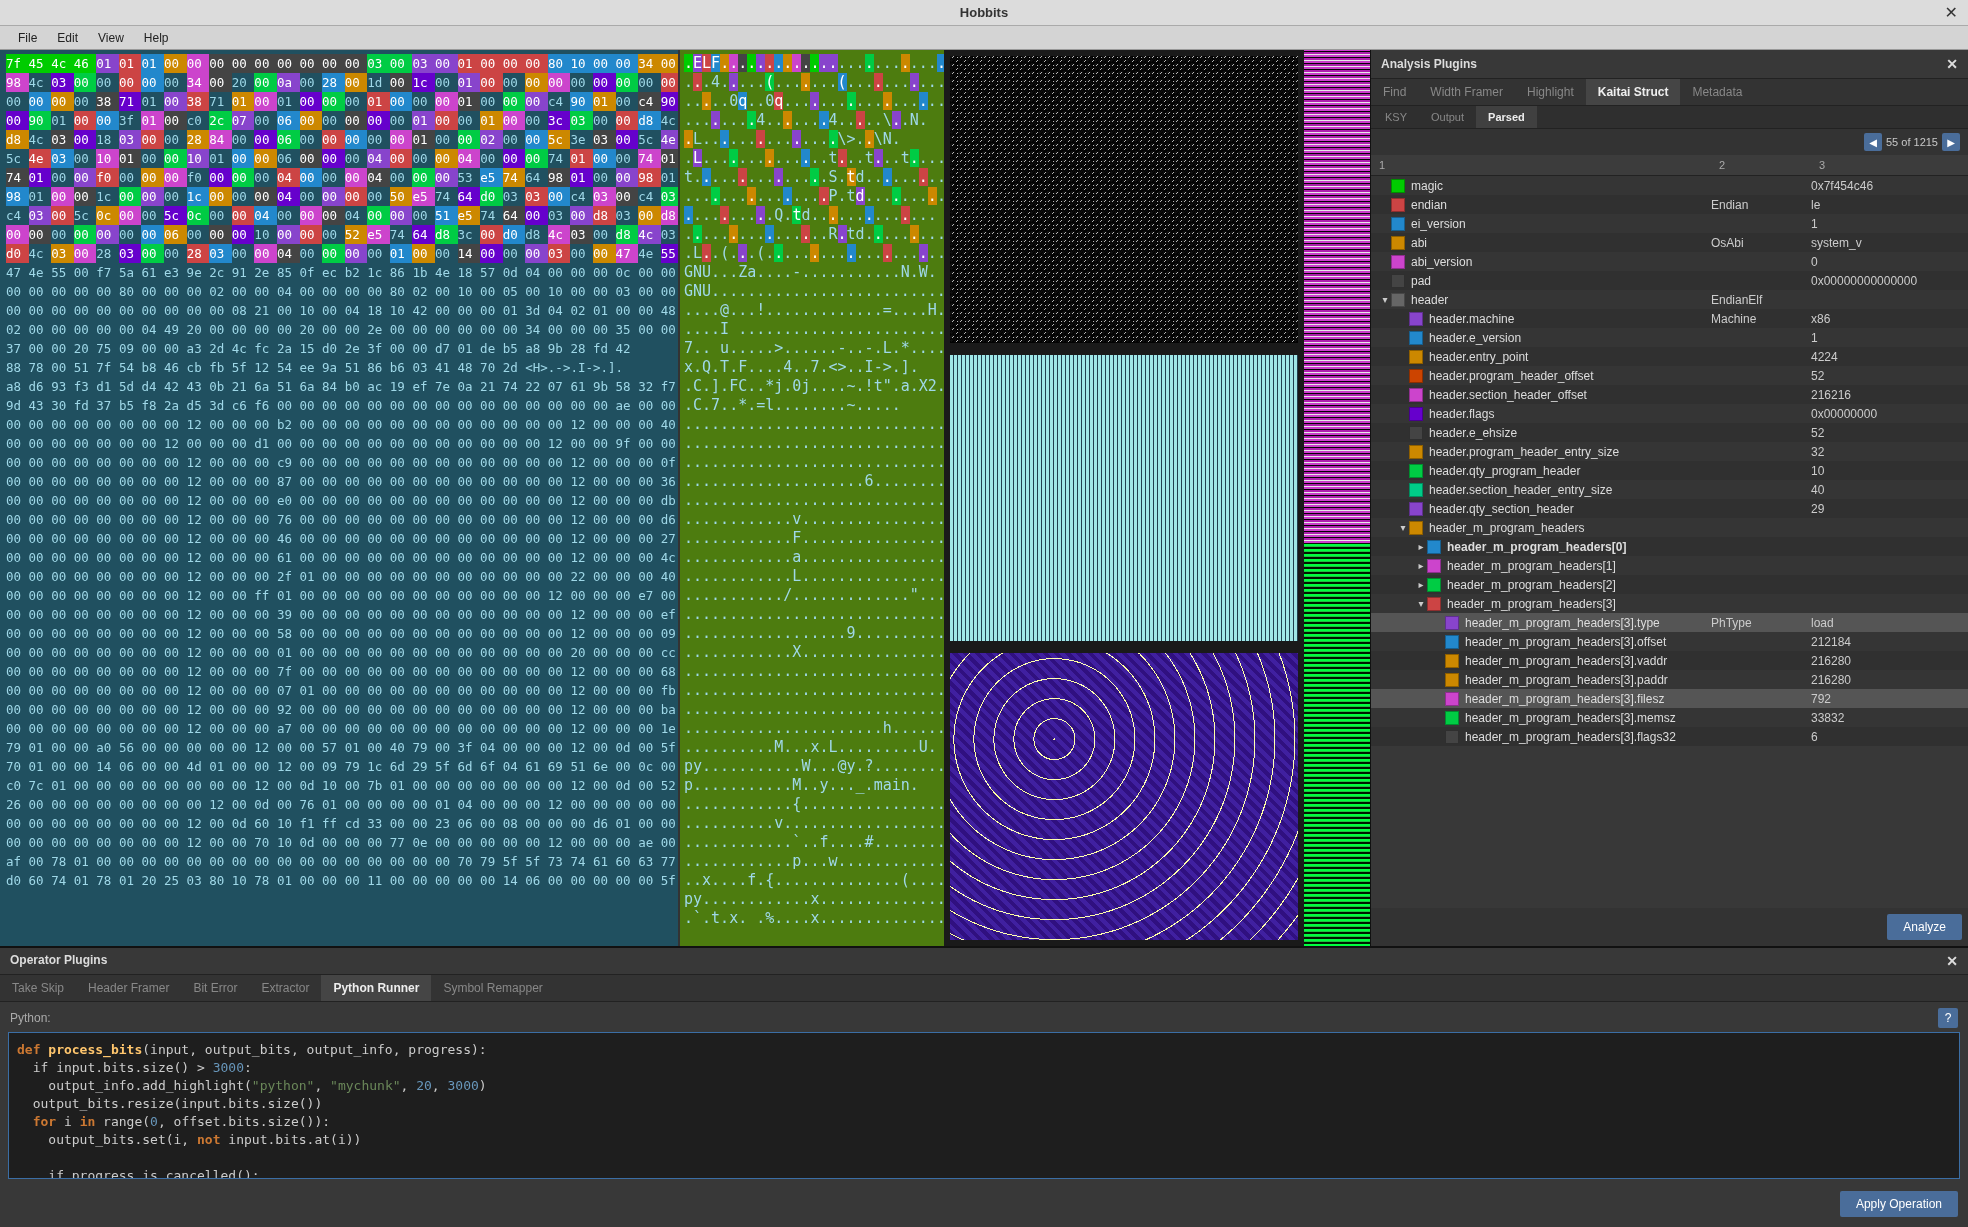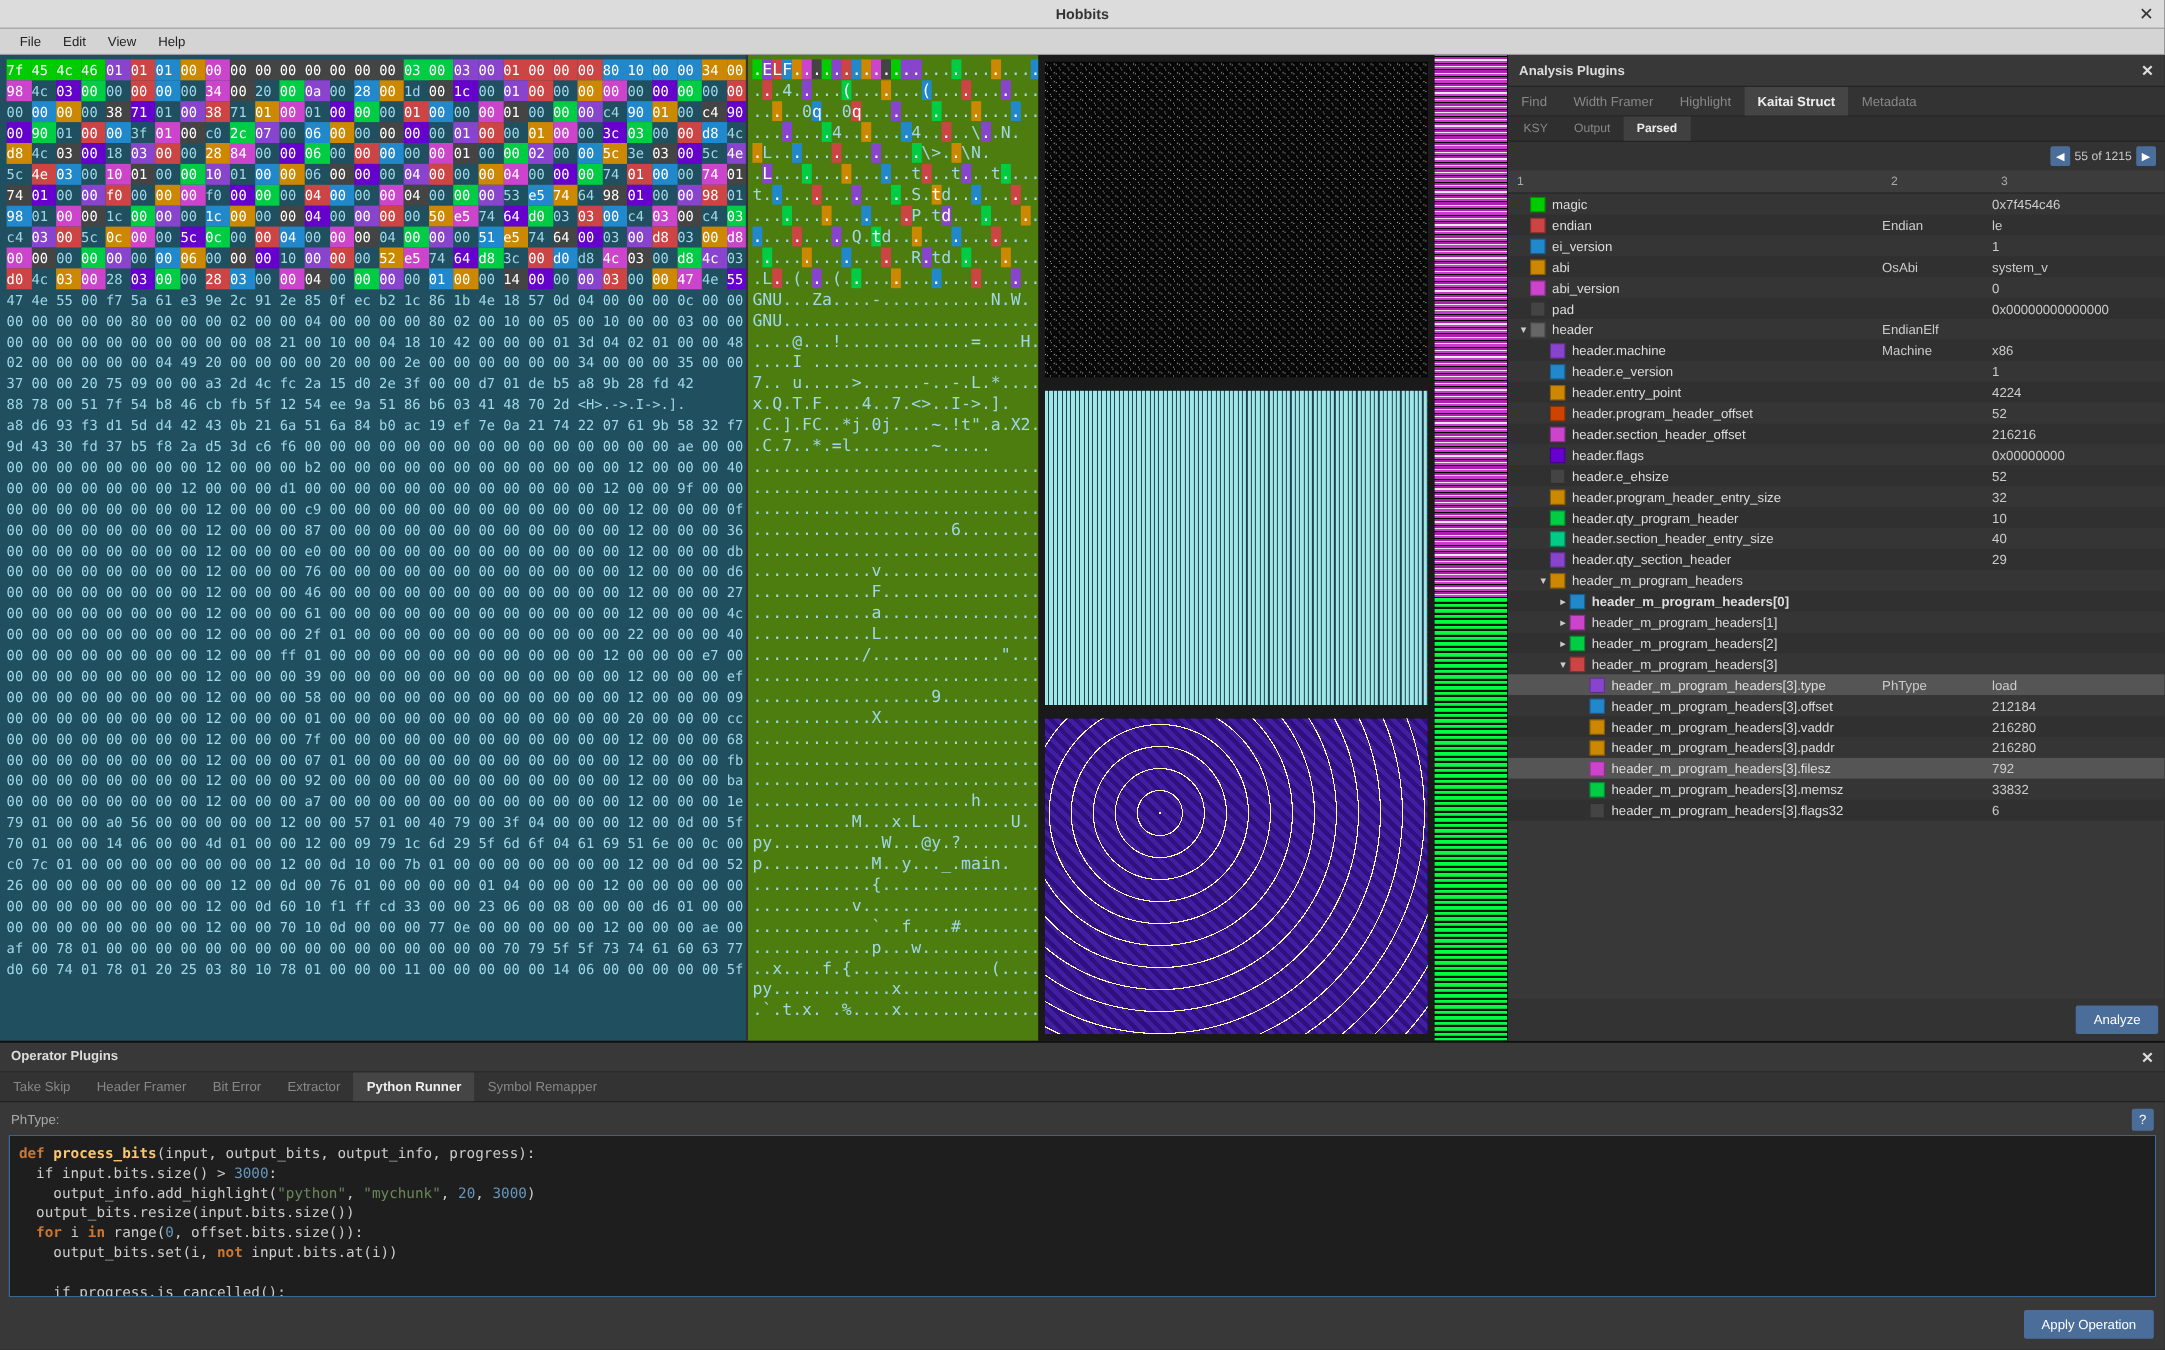--- a/index.html
+++ b/index.html
@@ -356,21 +356,21 @@
   </div>
   <div class="tabs">
     <span class="tab">Take Skip</span>
     <span class="tab">Header Framer</span>
     <span class="tab">Bit Error</span>
     <span class="tab">Extractor</span>
     <span class="tab active">Python Runner</span>
     <span class="tab">Symbol Remapper</span>
   </div>
   <div class="script-label">
-    <span>PhType:</span>
+    <span>Python:</span>
     <span class="help-btn">?</span>
   </div>
   <div class="code-editor"><span class="kw">def </span><span class="fn">process_bits</span><span>(input, output_bits, output_info, progress):</span>
 <span>  if input.bits.size() &gt; </span><span class="num">3000</span><span>:</span>
 <span>    output_info.add_highlight(</span><span class="str">"python"</span><span>, </span><span class="str">"mychunk"</span><span>, </span><span class="num">20</span><span>, </span><span class="num">3000</span><span>)</span>
 <span>  output_bits.resize(input.bits.size())</span>
 <span class="kw">  for</span><span> i </span><span class="kw">in</span><span> range(</span><span class="num">0</span><span>, offset.bits.size()):</span>
 <span>    output_bits.set(i, </span><span class="kw">not</span><span> input.bits.at(i))</span>
 <span></span>
 <span>    if progress.is_cancelled():</span></div>

